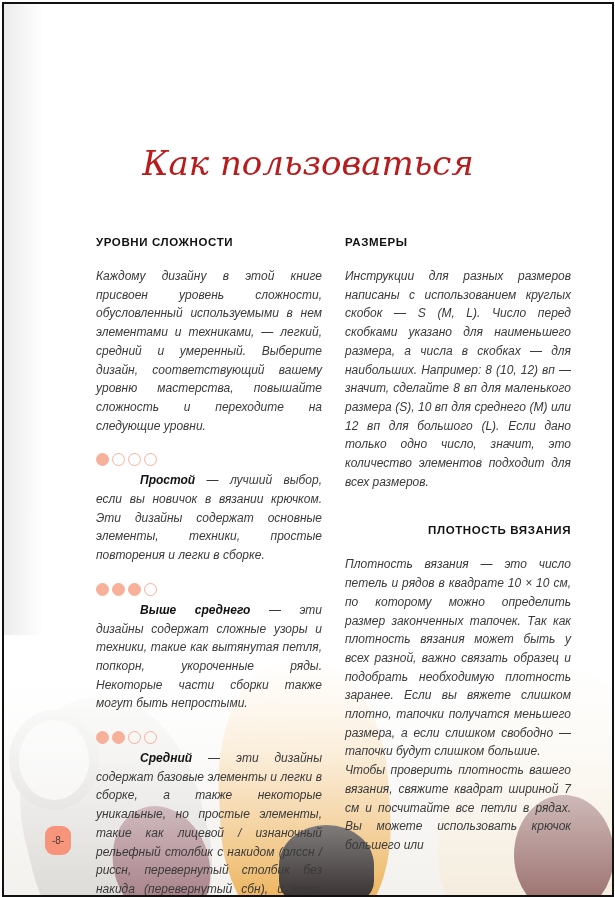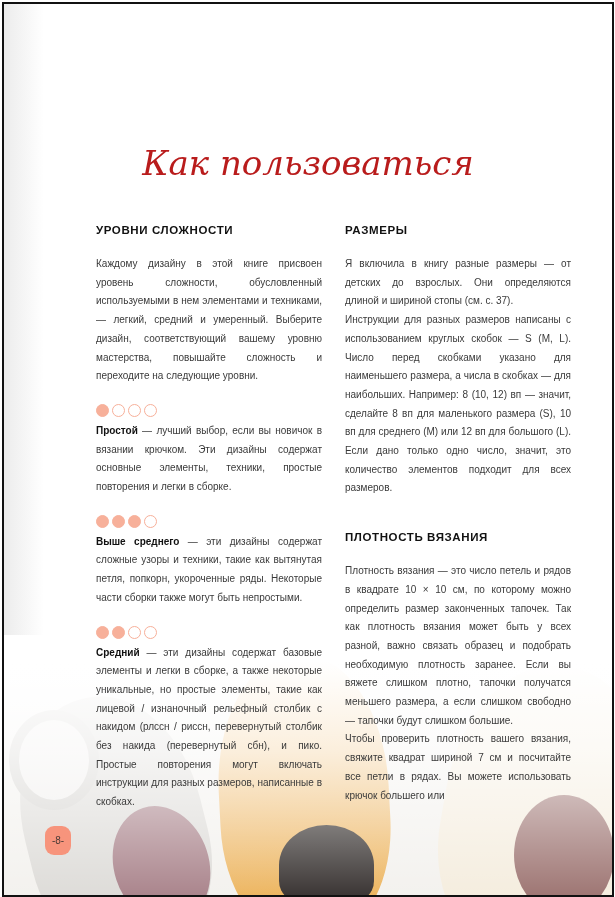--- a/index.html
+++ b/index.html
@@ -30,28 +30,28 @@
     }
     .title {
       position: absolute; left: 0; top: 88px; width: 100%; text-align: center;
       font-family: "DejaVu Serif", serif; font-style: italic; font-size: 34px; line-height: 54px; color: #b91c1c; margin-top: 44px;
     }
     .col { position: absolute; top: 219px; width: 226px; font-family: "Liberation Sans", sans-serif; color: #333; }
     .col-left { left: 92px; }
     .col-right { left: 341px; }
     .heading {
       font-family: "Liberation Sans", sans-serif; font-weight: bold; font-size: 11.5px; letter-spacing: 0.6px;
-      color: #111; margin: 0 0 18px 0; line-height: 14px;
+      color: #111; margin: 12px 0 18px 0; line-height: 14px;
     }
-    .para { font-size: 10px; line-height: 18.7px; text-align: justify; margin: 0; color: #3a3a3a; }
-    .para b { color: #111; }
+    .para { font-size: 12px; line-height: 18.7px; text-align: justify; margin: 0; color: #3a3a3a; font-style: italic; }
+    .para b { color: #111; margin-left: 44px; }
     .dots { display: flex; gap: 3px; margin: 18px 0 2px 0; height: 16px; }
     .dot { width: 13px; height: 13px; border-radius: 50%; box-sizing: border-box; border: 1.6px solid #f7b09a; }
     .dot.filled { background: #f7b09a; border-color: #f7b09a; }
-    .heading-2 { margin-top: 32px; }
+    .heading-2 { margin-top: 32px; text-align: right; }
     .page-num {
       position: absolute; left: 41px; top: 822px; width: 26px; height: 29px;
       background: #f7947c; border-radius: 9px; font-family: "Liberation Sans", sans-serif;
       font-size: 10px; color: #4a3a36; text-align: center; line-height: 29px;
     }
   </style>
 </head>
 <body>
 
 <div class="page">
@@ -102,21 +102,20 @@
         <span class="dot filled"></span>
         <span class="dot"></span>
         <span class="dot"></span>
       </div>
       <p class="para"><b>Средний</b><span> — эти дизайны содержат базовые элементы и легки в сборке, а также некоторые уникальные, но простые элементы, такие как лицевой / изнаночный рельефный столбик с накидом (рлссн / риссн, перевернутый столбик без накида (перевернутый сбн), и пико. Простые повторения могут включать инструкции для разных размеров, написанные в скобках.</span></p>
     </div>
   </div>
 
   <div class="col col-right">
     <h2 class="heading">РАЗМЕРЫ</h2>
-    <p class="para">Я включила в книгу разные размеры — от детских до взрослых. Они определяются длиной и шириной стопы (см. с. 37).</p>
     <p class="para">Инструкции для разных размеров написаны с использованием круглых скобок — S (M, L). Число перед скобками указано для наименьшего размера, а числа в скобках — для наибольших. Например: 8 (10, 12) вп — значит, сделайте 8 вп для маленького размера (S), 10 вп для среднего (M) или 12 вп для большого (L). Если дано только одно число, значит, это количество элементов подходит для всех размеров.</p>
 
     <h2 class="heading heading-2">ПЛОТНОСТЬ ВЯЗАНИЯ</h2>
     <p class="para">Плотность вязания — это число петель и рядов в квадрате 10 × 10 см, по которому можно определить размер законченных тапочек. Так как плотность вязания может быть у всех разной, важно связать образец и подобрать необходимую плотность заранее. Если вы вяжете слишком плотно, тапочки получатся меньшего размера, а если слишком свободно — тапочки будут слишком большие.</p>
     <p class="para">Чтобы проверить плотность вашего вязания, свяжите квадрат шириной 7 см и посчитайте все петли в рядах. Вы можете использовать крючок большего или</p>
   </div>
 
   <div class="page-num">-8-</div>
 </div>
 

